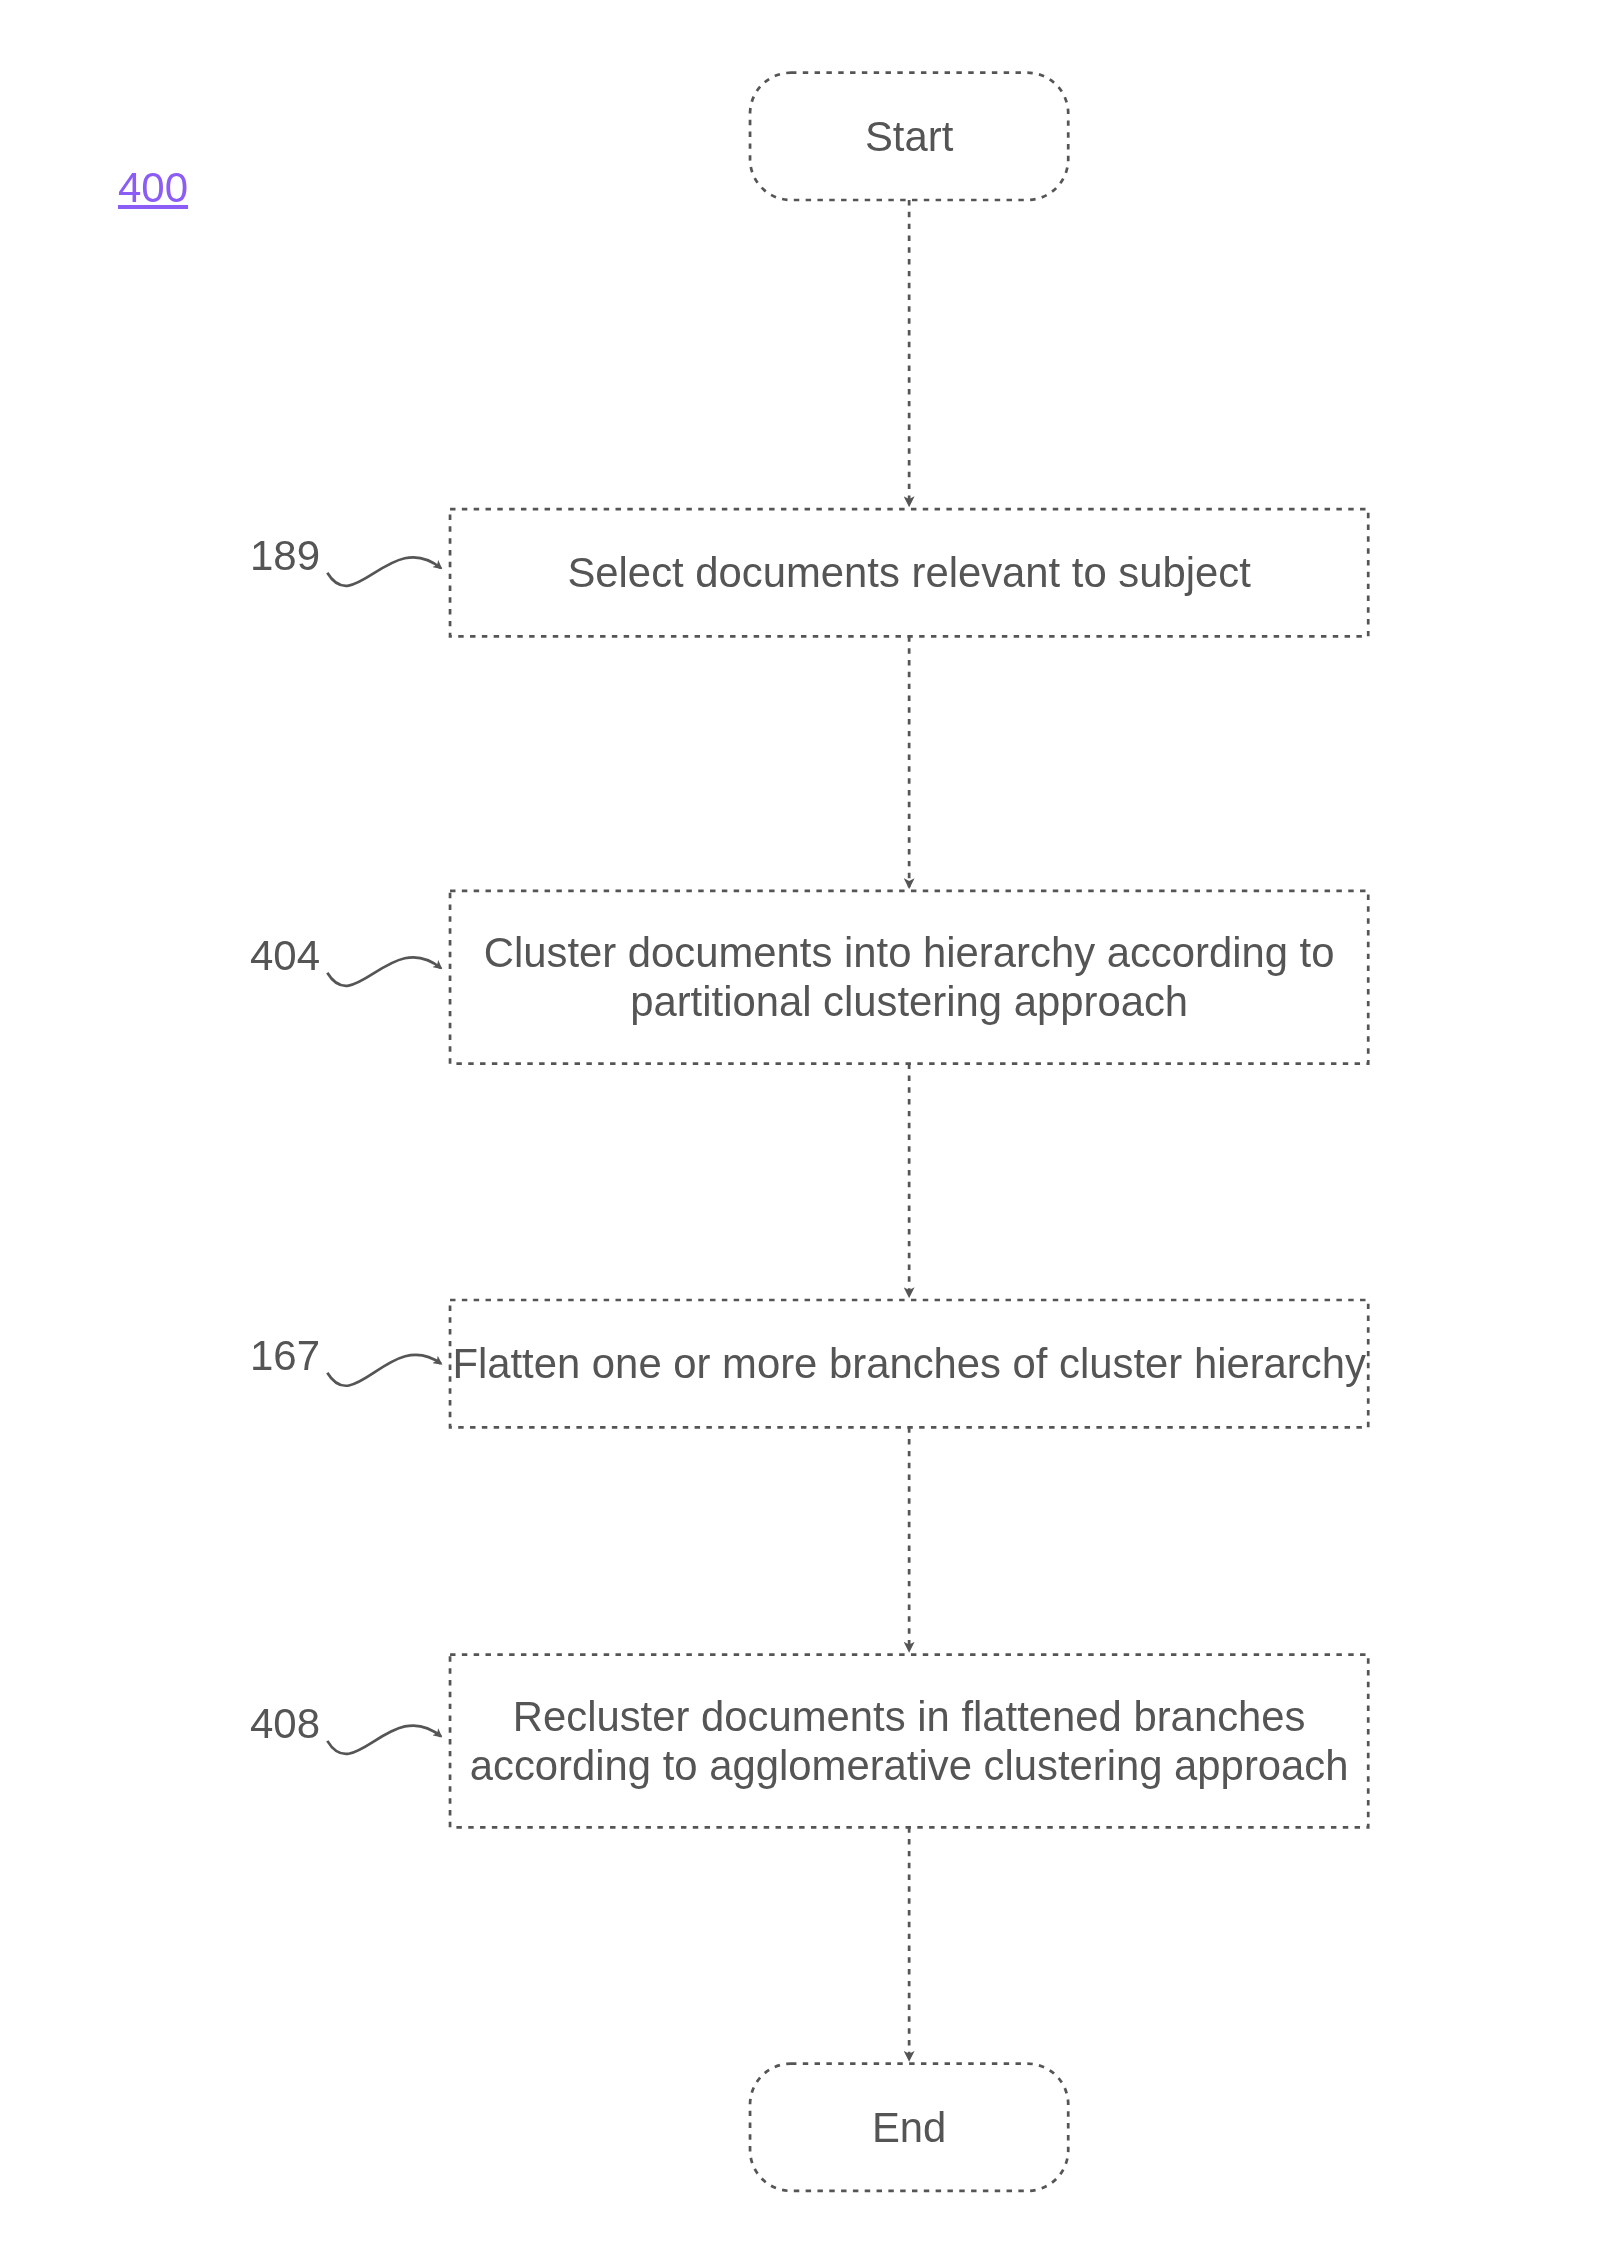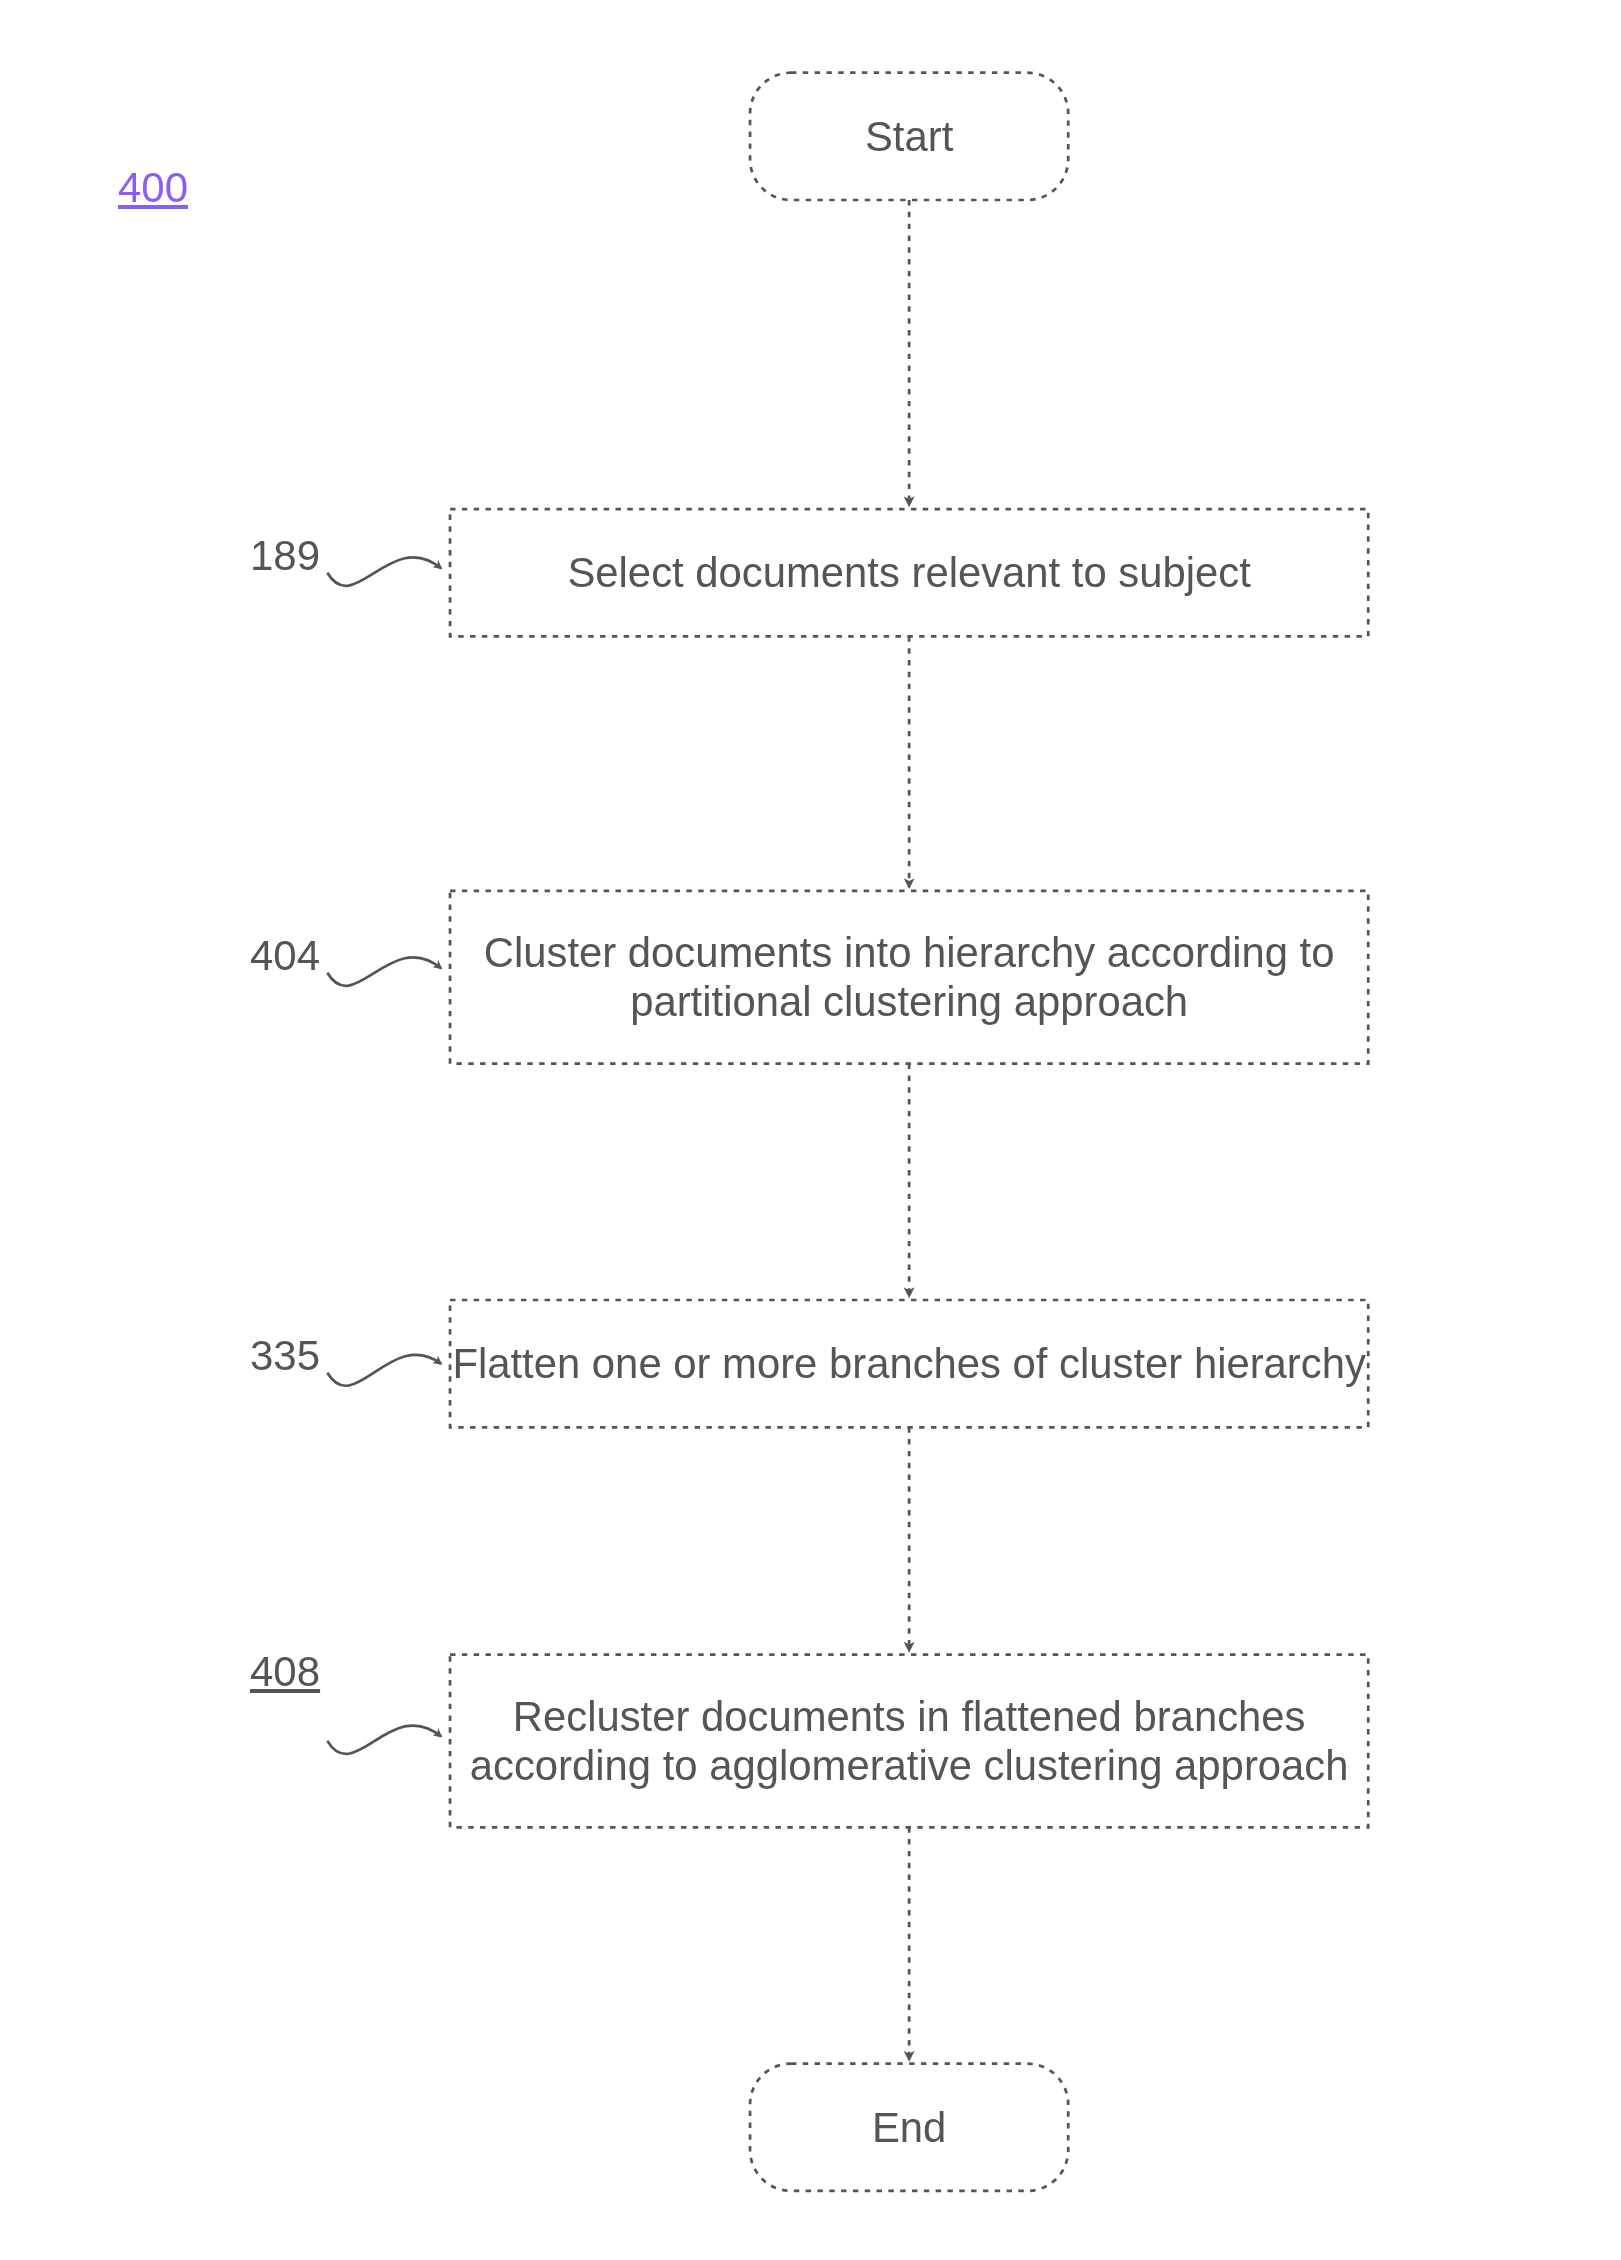--- a/index.html
+++ b/index.html
@@ -45,22 +45,22 @@
     justify-content: center;
   }
 </style>
 </head>
 <body>
 
 <div class="figlabel" style="left:118px; top:164px;">400</div>
 
 <div class="label" style="left:250px; top:532px;">189</div>
 <div class="label" style="left:250px; top:932px;">404</div>
-<div class="label" style="left:250px; top:1332px;">335</div>
-<div class="label" style="left:250px; top:1648px;text-decoration:underline;">408</div>
+<div class="label" style="left:250px; top:1332px;">167</div>
+<div class="label" style="left:250px; top:1700px;">408</div>
 
 <svg width="1621" height="2260" viewBox="0 0 1783 2486">
   <defs>
     <marker id="arrowhead" markerWidth="12" markerHeight="12" refX="10" refY="6" orient="auto" markerUnits="userSpaceOnUse">
       <path d="M0,0 L12,6 L0,12 L3,6 Z" fill="#555"></path>
     </marker>
     <marker id="arrowhead-small" markerWidth="10" markerHeight="10" refX="8" refY="5" orient="auto" markerUnits="userSpaceOnUse">
       <path d="M0,0 L10,5 L0,10 L2.5,5 Z" fill="#555"></path>
     </marker>
   </defs>

